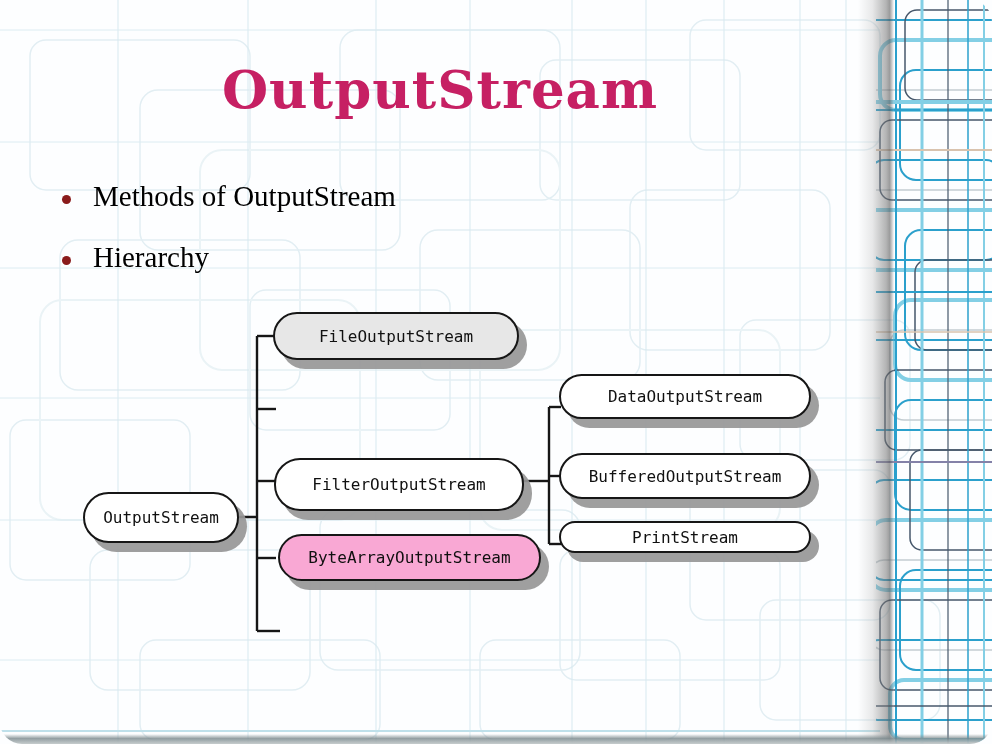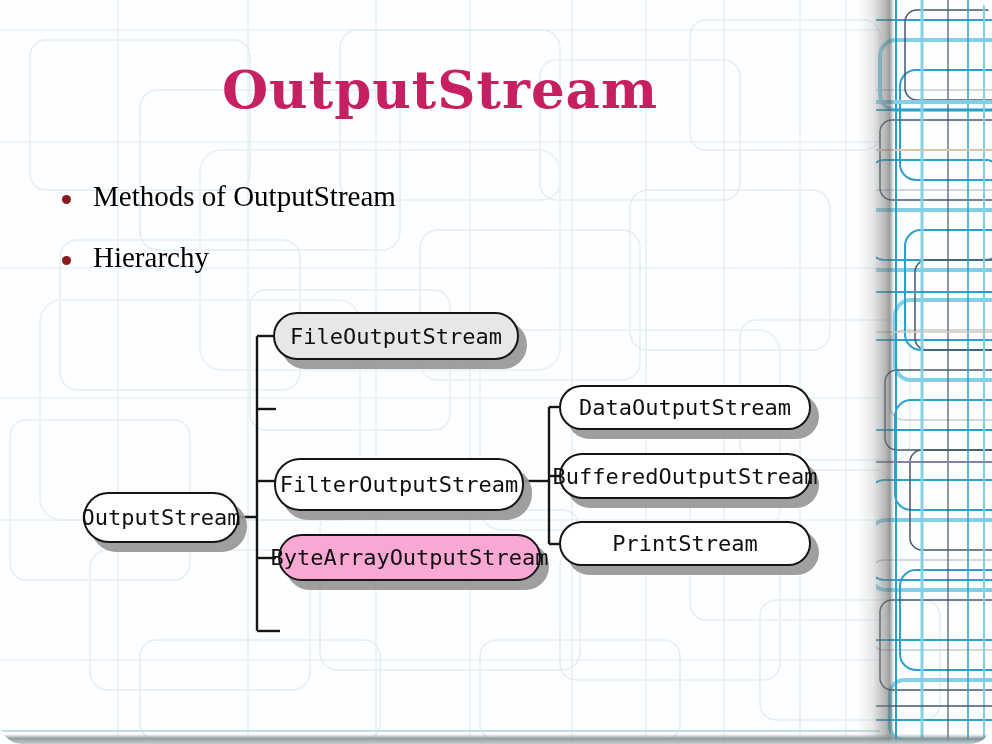--- a/index.html
+++ b/index.html
@@ -26,21 +26,21 @@
   .dot{width:9px;height:9px;border-radius:50%;flex:0 0 9px;align-self:center;margin-top:6px;}
   .bullet-label{margin-left:22px;font-family:"Liberation Serif","DejaVu Serif",serif;
     font-size:29px;color:#000000;}
 
   .diagram{position:absolute;left:0;top:0;width:992px;height:744px;z-index:3;}
   svg.wires{position:absolute;left:0;top:0;}
   .pill{position:absolute;box-sizing:border-box;border:2px solid #161616;border-radius:26px;
     box-shadow:8px 9px 0 rgba(151,151,151,.92);
     display:flex;align-items:center;justify-content:center;
     font-family:"DejaVu Sans Mono","Liberation Mono",monospace;
-    font-size:22px;color:#101010;white-space:nowrap;}
+    font-size:16px;color:#101010;white-space:nowrap;}
 </style>
 </head>
 <body>
 
 <div class="slide">
 
   <svg class="bg" width="992" height="744" viewBox="0 0 992 744">
     <g fill="none" stroke="#e2eef3" stroke-width="1.5">
       <rect x="30" y="40" width="220" height="150" rx="16"></rect>
       <rect x="140" y="90" width="260" height="160" rx="18"></rect>
@@ -167,18 +167,18 @@
         <line x1="549" y1="407" x2="561" y2="407"></line>
         <line x1="549" y1="476" x2="561" y2="476"></line>
         <line x1="549" y1="544" x2="561" y2="544"></line>
       </g>
     </svg>
 
     <div class="pill" style="left: 83px; top: 492px; width: 156px; height: 51px; background: rgb(255, 255, 255);">OutputStream</div>
     <div class="pill" style="left: 273px; top: 312px; width: 246px; height: 48px; background: rgb(231, 231, 231);">FileOutputStream</div>
     <div class="pill" style="left: 274px; top: 458px; width: 250px; height: 53px; background: rgb(255, 255, 255);">FilterOutputStream</div>
     <div class="pill" style="left: 278px; top: 534px; width: 263px; height: 47px; background: #f9a8d4;">ByteArrayOutputStream</div>
-    <div class="pill" style="left: 559px; top: 385px; width: 252px; height: 45px; background: rgb(255, 255, 255);">DataOutputStream</div>
+    <div class="pill" style="left: 559px; top: 374px; width: 252px; height: 45px; background: rgb(255, 255, 255);">DataOutputStream</div>
     <div class="pill" style="left: 559px; top: 453px; width: 252px; height: 46px; background: rgb(255, 255, 255);">BufferedOutputStream</div>
-    <div class="pill" style="left: 559px; top: 521px; width: 252px; height: 45px; background: rgb(255, 255, 255);">PrintStream</div>
+    <div class="pill" style="left: 559px; top: 521px; width: 252px; height: 32px; background: rgb(255, 255, 255);">PrintStream</div>
   </div>
 
 </div>
 
 </body></html>

